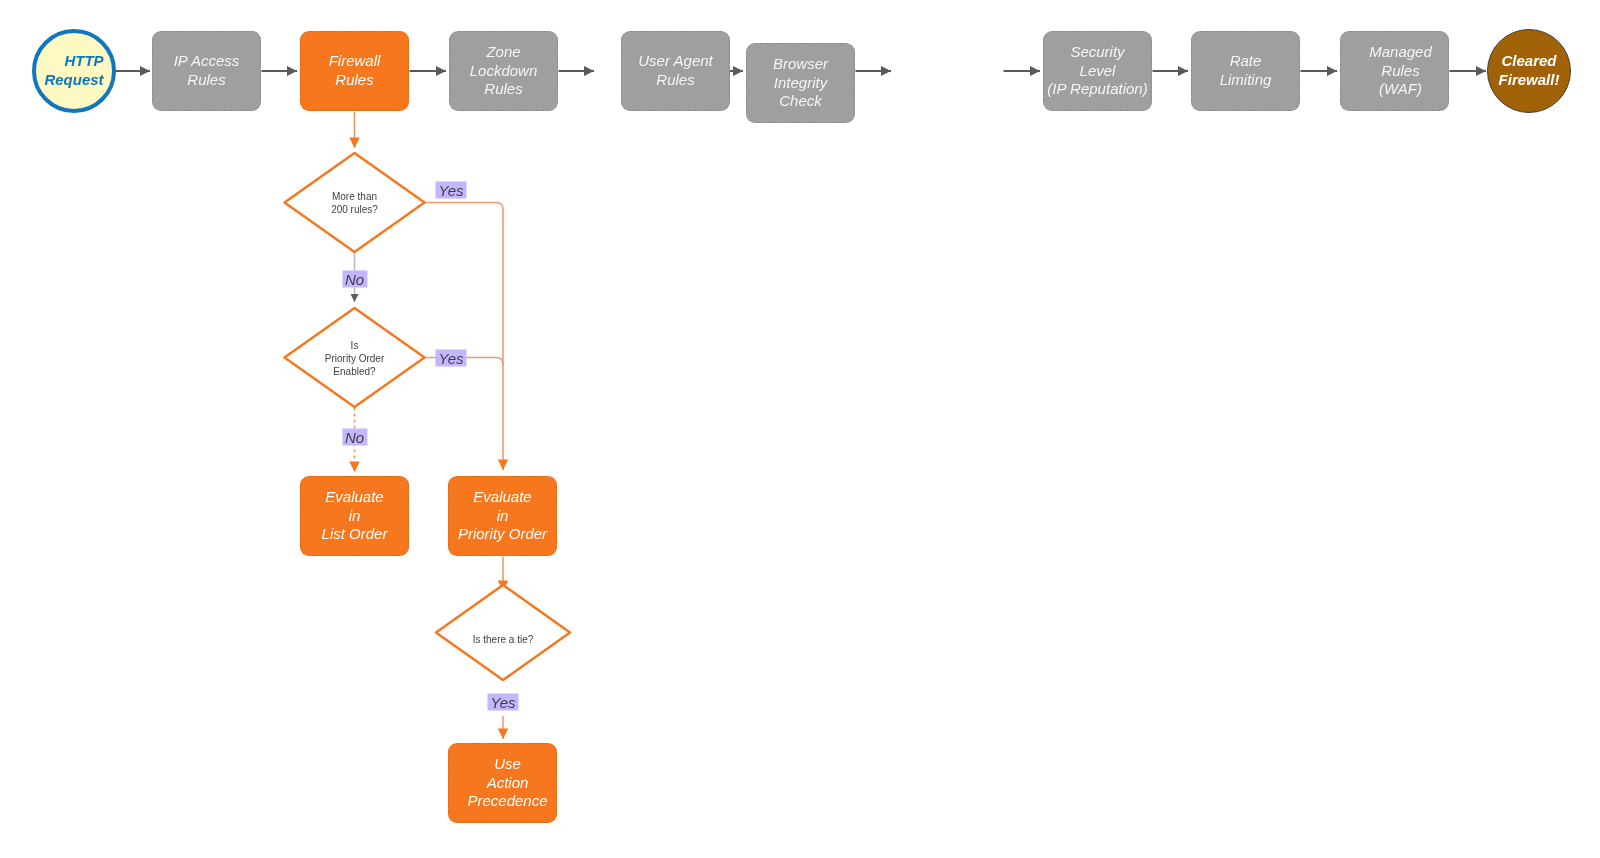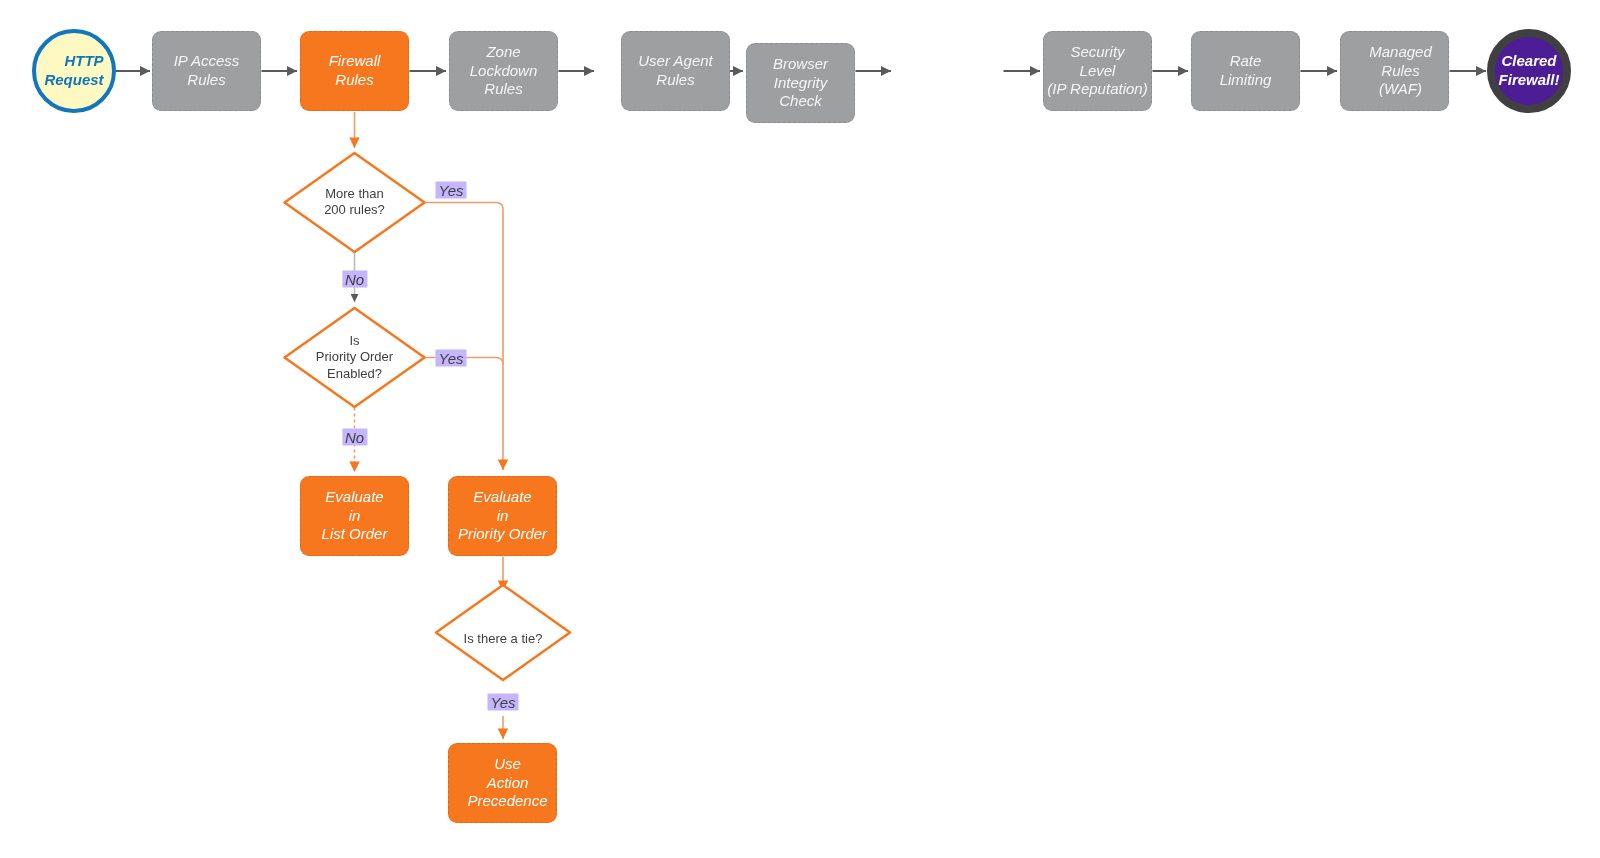--- a/index.html
+++ b/index.html
@@ -17,24 +17,24 @@
     width:109px;height:80px;border-radius:9px;
     font-style:italic;font-size:15px;line-height:1.24;color:#f5f5f5;
   }
   .gray{background:#9d9fa1;border:1px dashed #8a8c8e;}
   .orangebox{background:#f6771e;border:1px dashed #e2690f;color:#ffffff;}
   .circle{
     width:84px;height:84px;border-radius:50%;
     font-weight:bold;font-style:italic;font-size:15px;line-height:1.25;
   }
   .start{background:#fef9c3;border:4px solid #1176bd;color:#1176bd;text-align:right;}
-  .end{background:#4c1d95;border:8px solid #404040;color:#ffffff;}
+  .end{background:#a16207;border:1px solid #404040;color:#ffffff;}
   .dlabel{
     position:absolute;transform:translate(-50%,-50%);
-    text-align:center;font-size:13px;line-height:1.3;color:#3d3f42;white-space:pre-line;
+    text-align:center;font-size:10px;line-height:1.3;color:#3d3f42;white-space:pre-line;
   }
   .elabel{
     position:absolute;transform:translate(-50%,-50%);
     font-style:italic;font-size:15px;color:#3d3f42;background:#c4b5fd;padding:0 3px;
   }
 </style>
 </head>
 <body>
 
 <div class="stage">

